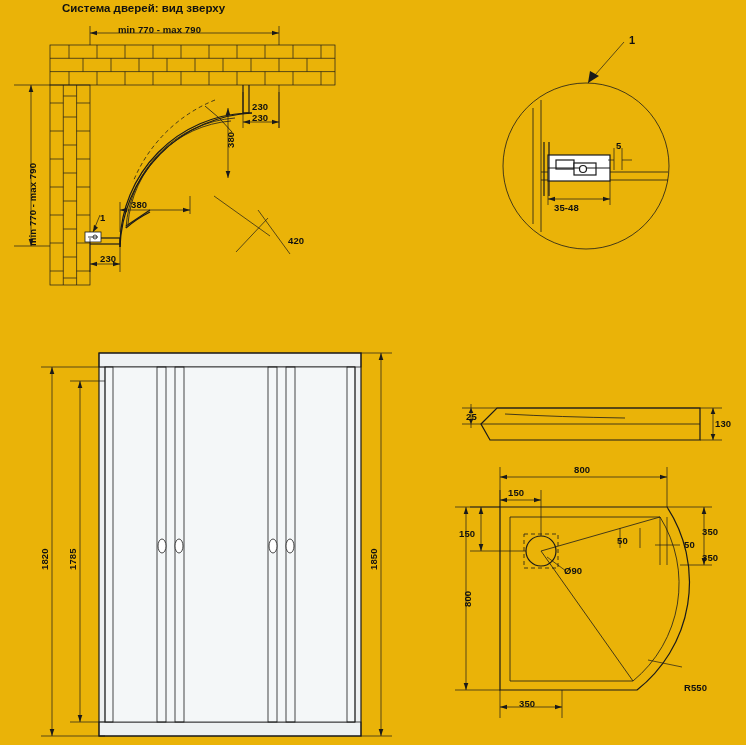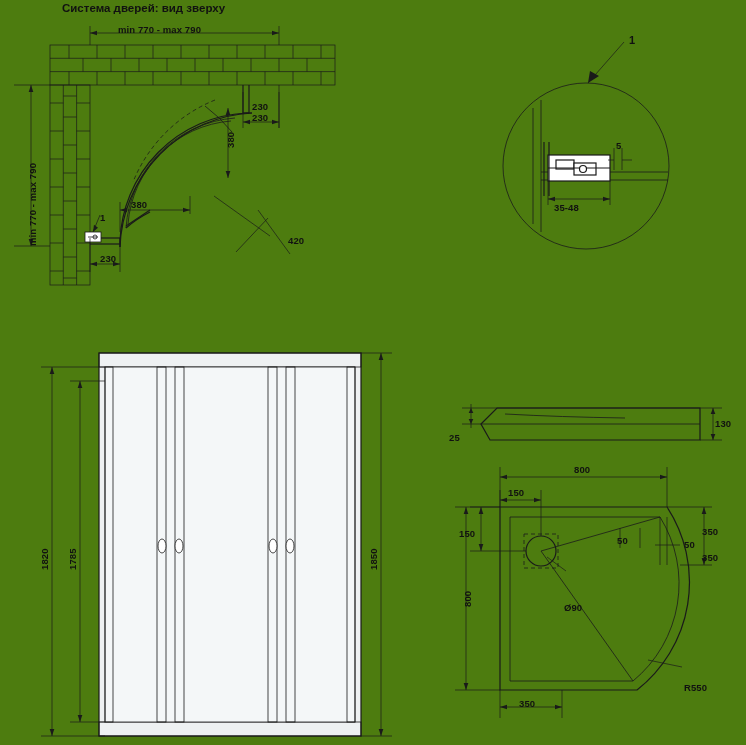--- a/index.html
+++ b/index.html
@@ -9,21 +9,21 @@
   }
   body {
     font-family: "Liberation Sans", sans-serif;
     color: #1a1a1a;
   }
   #sheet {
     position: relative;
     width: 746px;
     height: 745px;
     overflow: hidden;
-    background: #4d7c0f;
+    background: #eab308;
   }
   .lbl {
     position: absolute;
     font-size: 9.5px;
     font-weight: bold;
     color: #111;
     white-space: nowrap;
     letter-spacing: 0.1px;
   }
   .title {
@@ -437,27 +437,27 @@
   <div class="lbl" style="left:100px; top:212px;">1</div>
 
   <div class="lbl" style="left:629px; top:34px; font-size:11px;">1</div>
   <div class="lbl" style="left:616px; top:140px;">5</div>
   <div class="lbl" style="left:554px; top:202px;">35-48</div>
 
   <div class="lbl vert" style="left:39px; top:570px;">1820</div>
   <div class="lbl vert" style="left:67px; top:570px;">1785</div>
   <div class="lbl vert" style="left:368px; top:570px;">1850</div>
 
-  <div class="lbl" style="left:449px; top:411px;margin-top:21px;">25</div>
+  <div class="lbl" style="left:466px; top:411px;">25</div>
   <div class="lbl" style="left:715px; top:418px;">130</div>
 
   <div class="lbl" style="left:574px; top:464px;">800</div>
   <div class="lbl" style="left:508px; top:487px;">150</div>
   <div class="lbl" style="left:459px; top:528px;">150</div>
-  <div class="lbl" style="left:564px; top:565px;margin-top:37px;">Ø90</div>
+  <div class="lbl" style="left:564px; top:565px;">Ø90</div>
   <div class="lbl" style="left:617px; top:535px;">50</div>
   <div class="lbl" style="left:684px; top:539px;">50</div>
   <div class="lbl" style="left:702px; top:526px;">350</div>
   <div class="lbl" style="left:702px; top:552px;">350</div>
   <div class="lbl vert" style="left:462px; top:607px;">800</div>
   <div class="lbl" style="left:519px; top:698px;">350</div>
   <div class="lbl" style="left:684px; top:682px;">R550</div>
 
 </div>
 

